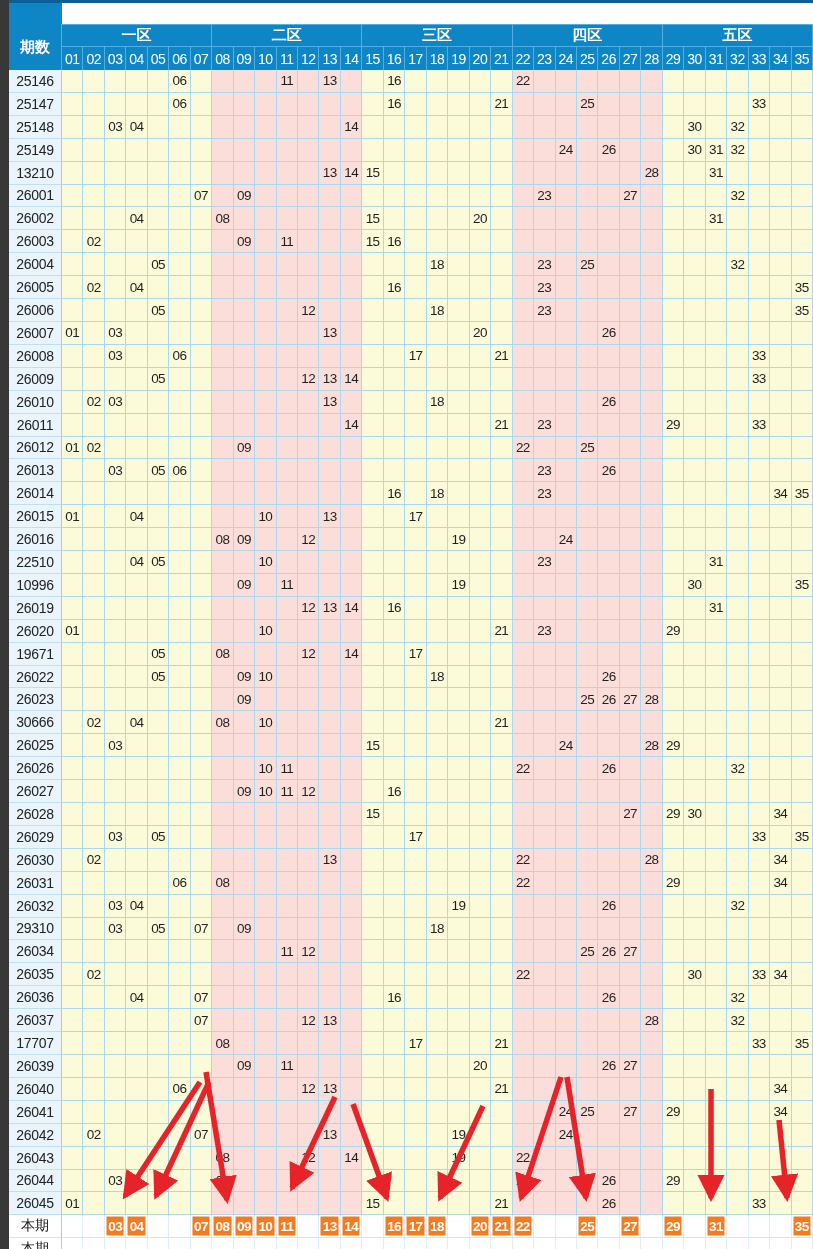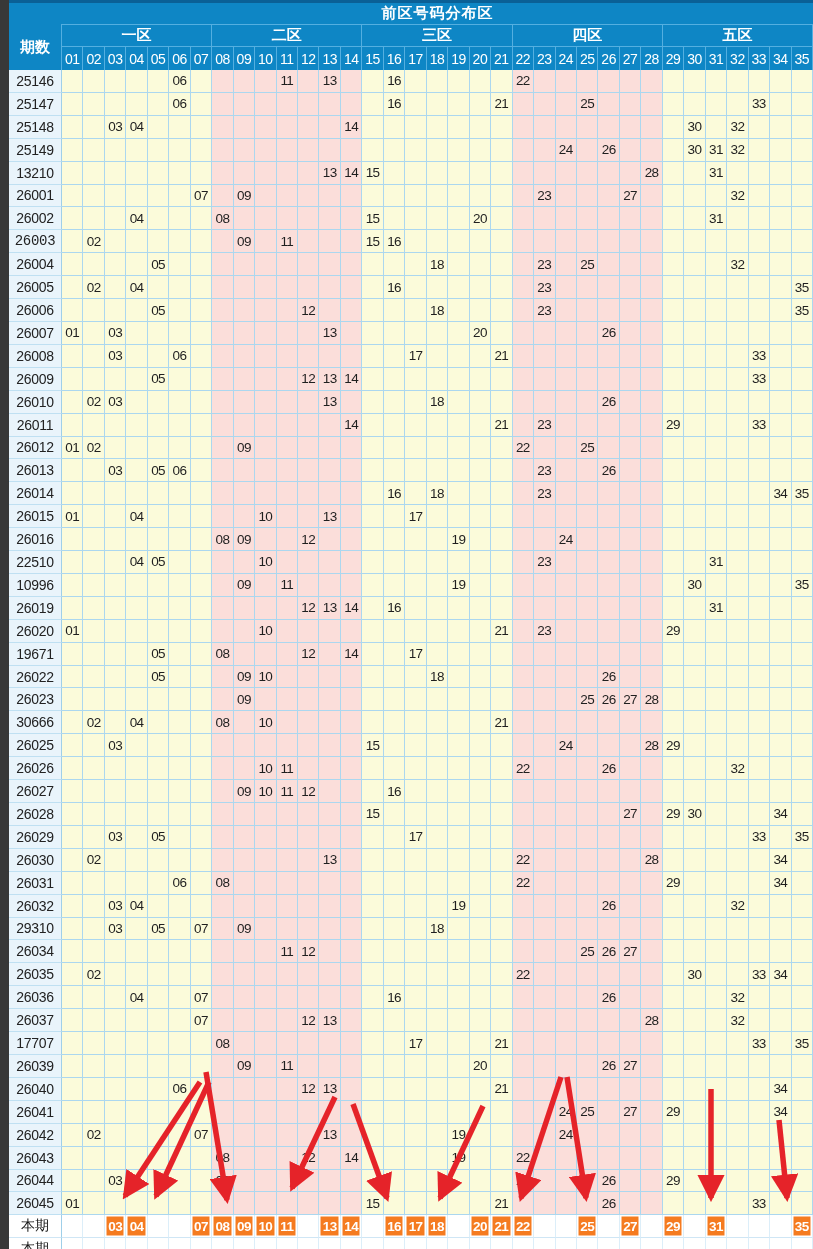--- a/index.html
+++ b/index.html
@@ -34,21 +34,20 @@
   #arrows line{stroke:var(--arrow-red,#e52329);stroke-width:5.5;stroke-linecap:butt;}
 </style>
 </head>
 <body>
 
 <div class="screen" style="--header-blue: #0e86c5; --header-line: #54afe0; --top-border: #0a6096; --zone-yellow: #fbfbda; --zone-pink: #fbdeda; --grid-line: #abd7ef; --period-col-bg: #e9f4fb; --highlight-orange: #f57b20; --arrow-red: #e52329;">
   <div class="strip"></div>
 
   <div id="grid">
     <div class="hc corner" style="grid-area:1/1/2/2"></div>
-    <div class="hc title" style="grid-area:1/2/2/37">前区号码分布区</div>
     <div class="hc phead" style="grid-area:2/1/4/2">期数</div>
     <div class="hc zone" style="grid-area:2/2/3/9">一区</div>
     <div class="hc zone" style="grid-area:2/9/3/16">二区</div>
     <div class="hc zone" style="grid-area:2/16/3/23">三区</div>
     <div class="hc zone" style="grid-area:2/23/3/30">四区</div>
     <div class="hc zone" style="grid-area:2/30/3/37">五区</div>
   <div class="hc nh" style="grid-area: 3 / 2;">01</div>
       <div class="hc nh" style="grid-area: 3 / 3;">02</div>
       <div class="hc nh" style="grid-area: 3 / 4;">03</div>
       <div class="hc nh" style="grid-area: 3 / 5;">04</div>
@@ -328,21 +327,21 @@
       <div class="dc pink" style="grid-area: 10 / 27;"></div>
       <div class="dc pink" style="grid-area: 10 / 28;"></div>
       <div class="dc pink" style="grid-area: 10 / 29;"></div>
       <div class="dc yellow" style="grid-area: 10 / 30;"></div>
       <div class="dc yellow" style="grid-area: 10 / 31;"></div>
       <div class="dc yellow" style="grid-area: 10 / 32;">31</div>
       <div class="dc yellow" style="grid-area: 10 / 33;"></div>
       <div class="dc yellow" style="grid-area: 10 / 34;"></div>
       <div class="dc yellow" style="grid-area: 10 / 35;"></div>
       <div class="dc yellow" style="grid-area: 10 / 36;"></div>
-      <div class="plabel" style="grid-area: 11 / 1; font-family: Liberation Mono, monospace;">26003</div>
+      <div class="plabel" style="grid-area: 11 / 1;">26003</div>
       <div class="dc yellow" style="grid-area: 11 / 2;"></div>
       <div class="dc yellow" style="grid-area: 11 / 3;">02</div>
       <div class="dc yellow" style="grid-area: 11 / 4;"></div>
       <div class="dc yellow" style="grid-area: 11 / 5;"></div>
       <div class="dc yellow" style="grid-area: 11 / 6;"></div>
       <div class="dc yellow" style="grid-area: 11 / 7;"></div>
       <div class="dc yellow" style="grid-area: 11 / 8;"></div>
       <div class="dc pink" style="grid-area: 11 / 9;"></div>
       <div class="dc pink" style="grid-area: 11 / 10;">09</div>
       <div class="dc pink" style="grid-area: 11 / 11;"></div>

